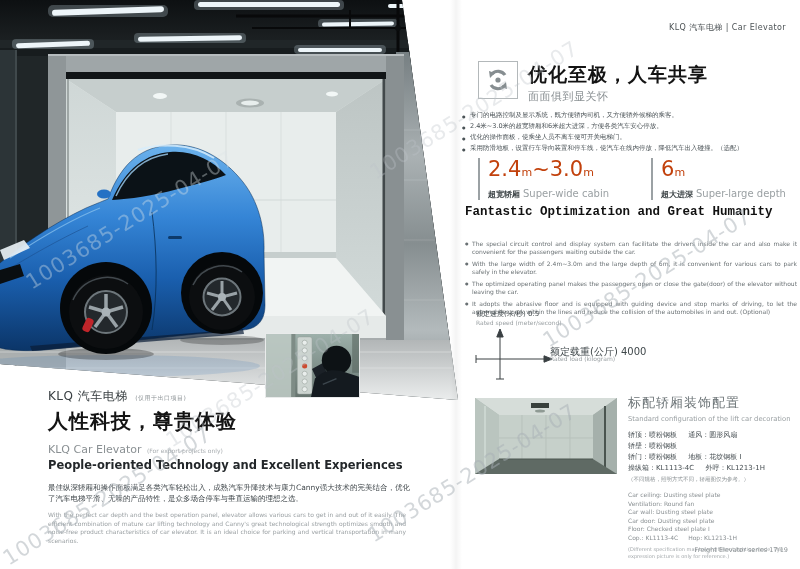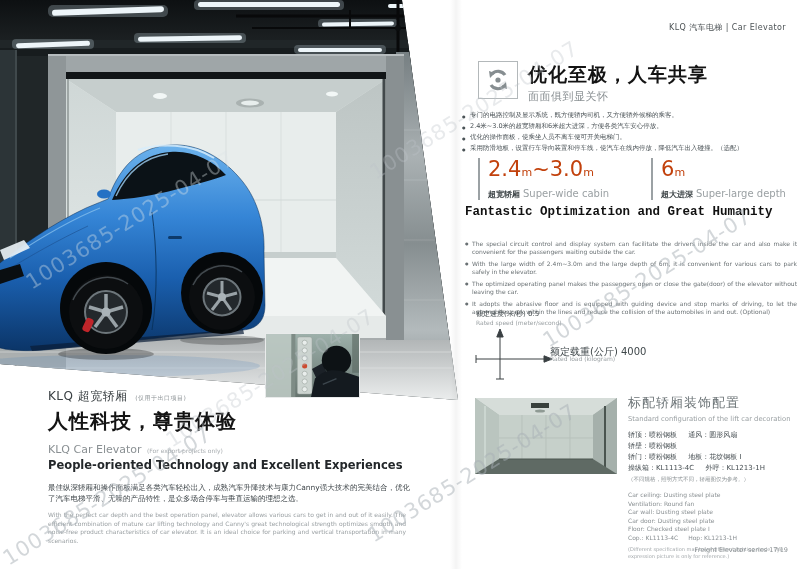--- a/index.html
+++ b/index.html
@@ -274,21 +274,21 @@
       <polygon points="47,36 58,30 63,42 52,47" fill="#1b2127"></polygon>
       <circle cx="72" cy="27" r="15" fill="#0d1215"></circle>
       <path d="M 50,46 C 58,38 66,36 76,38 L 95,44 L 95,65 L 46,65 Z" fill="#141a1f"></path>
       <path d="M 58,52 L 72,46" stroke="#3c464d" stroke-width="1.5"></path>
       <rect x="88" y="0" width="7" height="40" fill="#59665f" opacity=".6"></rect>
     </svg>
   </div>
 
   <div class="abs lp-text">
     <div class="lp-zh-title">
-      <span>KLQ 超宽轿厢</span>
+      <span>KLQ 汽车电梯</span>
       <span class="note">(仅用于出口项目)</span>
     </div>
     <div class="lp-headline">人性科技，尊贵体验</div>
     <div class="lp-en-title">
       <span>KLQ Car Elevator</span>
       <span class="note">(For export projects only)</span>
     </div>
     <div class="lp-en-headline">People-oriented Technology and Excellent Experiences</div>
     <div class="lp-body-zh">最佳纵深轿厢和操作面板满足各类汽车轻松出入，成熟汽车升降技术与康力Canny强大技术的完美结合，优化了汽车电梯平滑、无噪的产品特性，是众多场合停车与垂直运输的理想之选。</div>
     <div class="lp-body-en">With the perfect car depth and the best operation panel, elevator allows various cars to get in and out of it easily. The efficient combination of mature car lifting technology and Canny's great technological strength optimizes smooth and noise-free product characteristics of car elevator. It is an ideal choice for parking and vertical transportation in many scenarios.</div>

